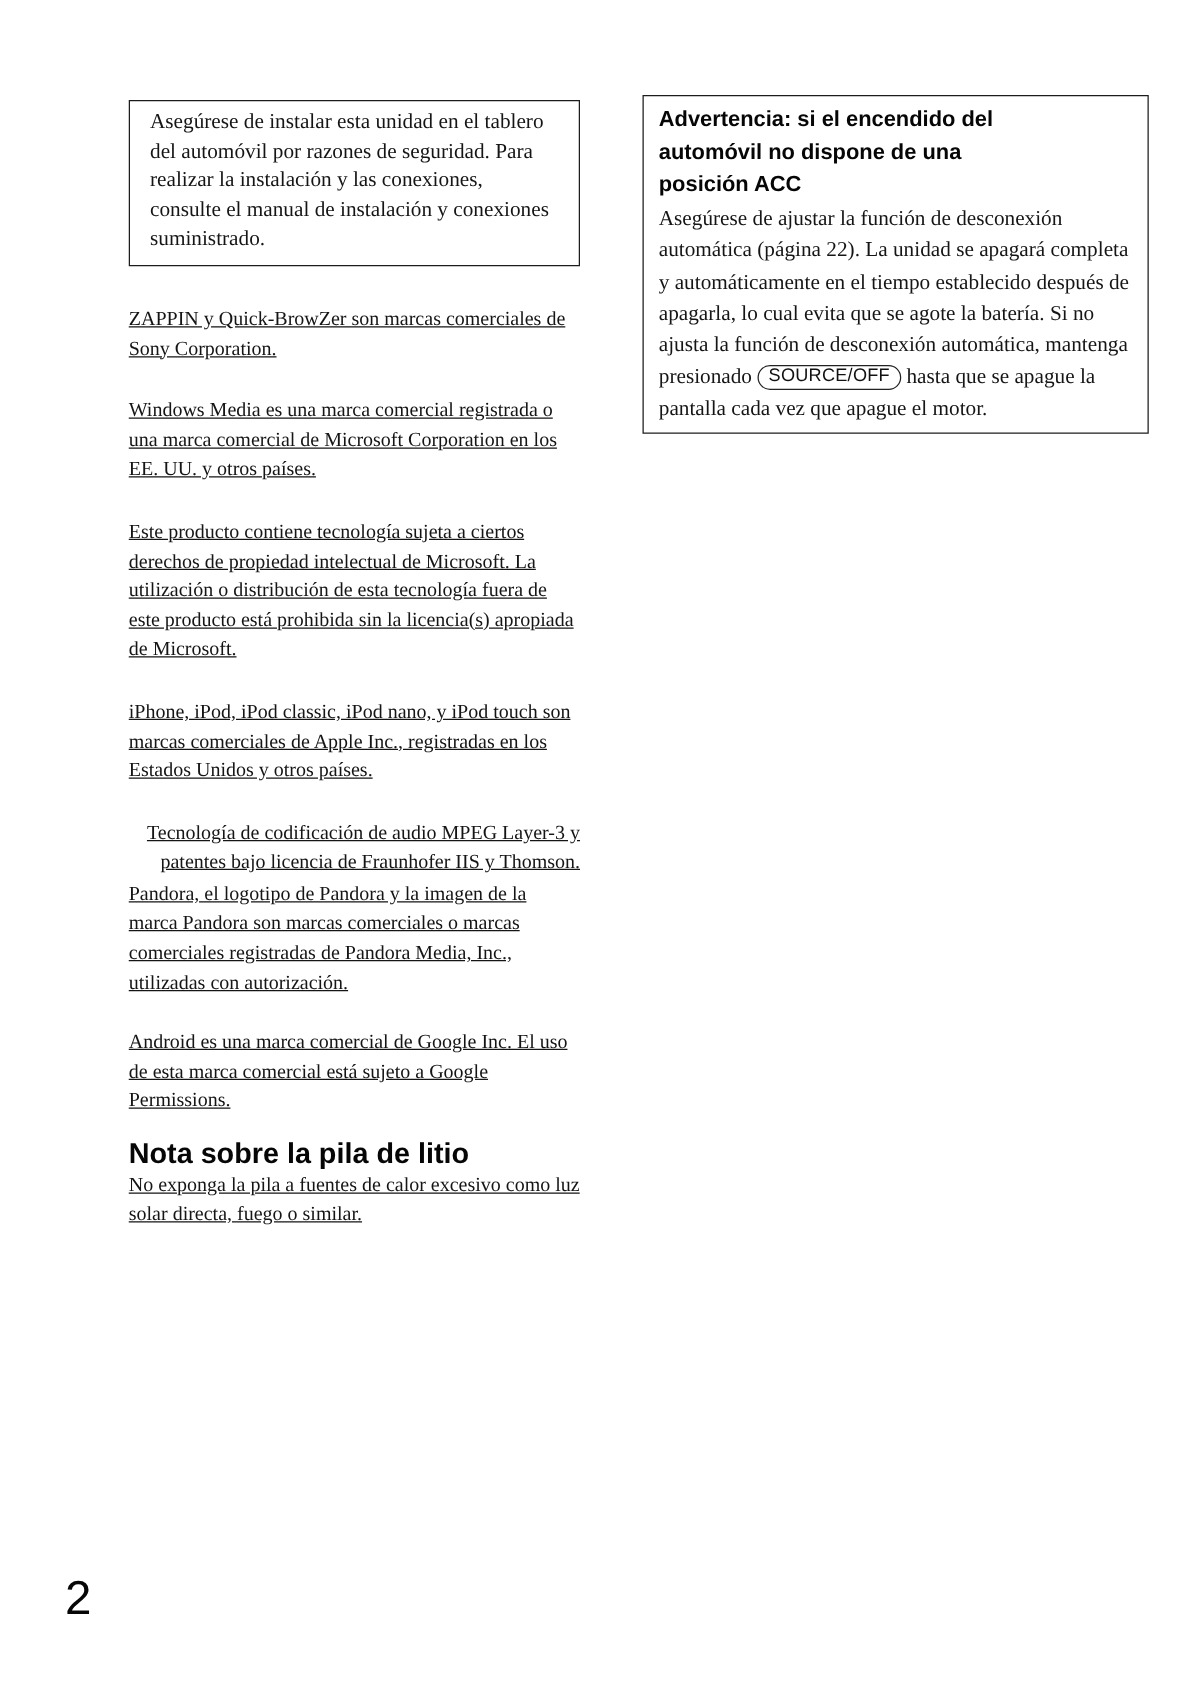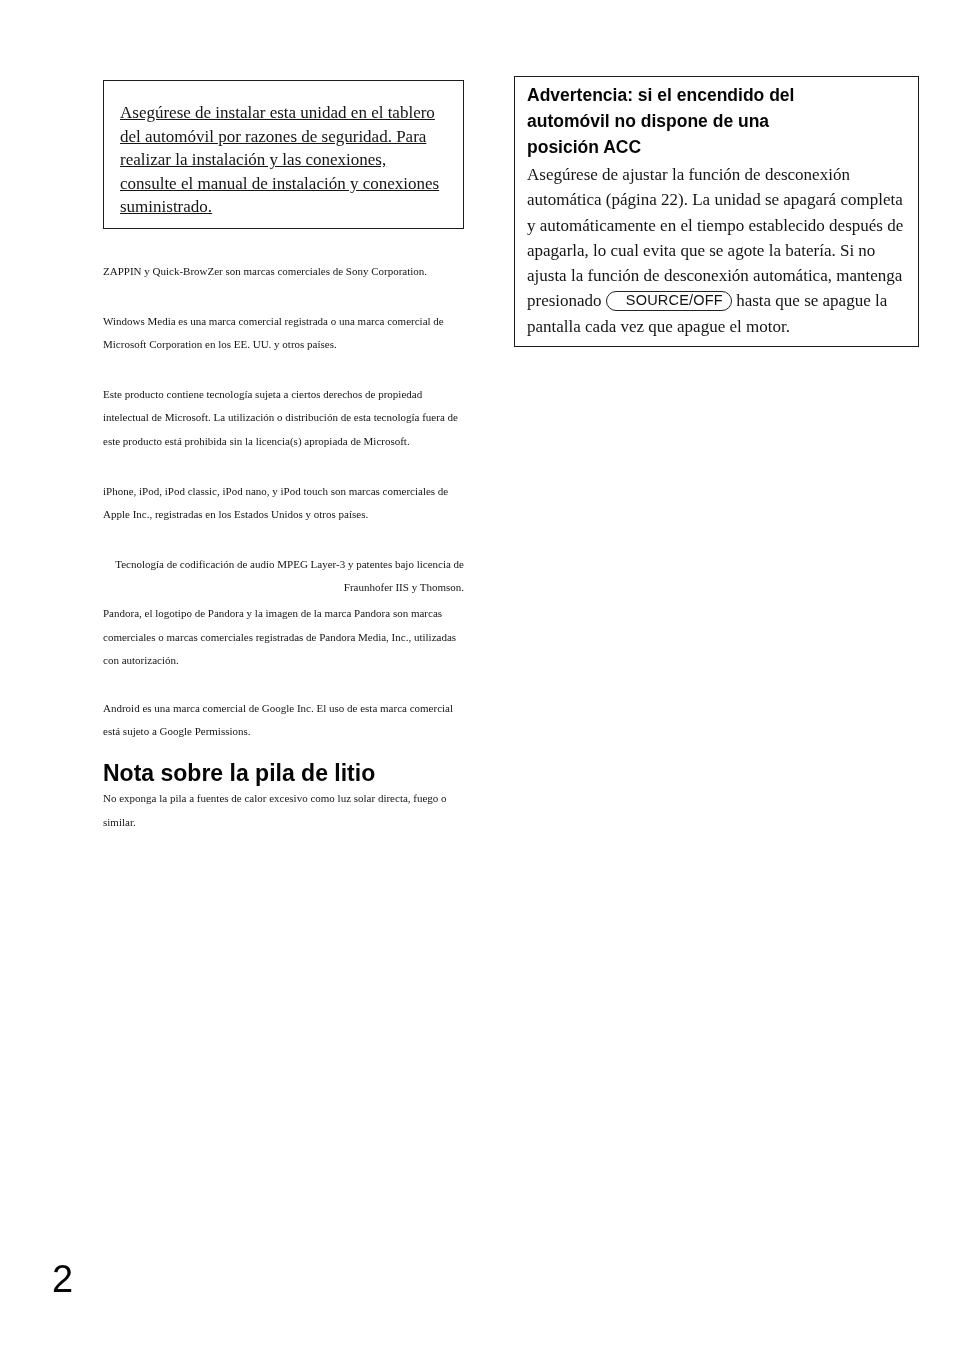--- a/index.html
+++ b/index.html
@@ -20,33 +20,33 @@
   
   .col-left {
     position: absolute;
     left: 103px;
     top: 80px;
     width: 361px;
   }
   .note-box {
     box-sizing: border-box;
     border: 1.5px solid #1c1c1c;
-    padding: 20px 16px 9px 16px;
+    padding: 4px 16px 9px 16px;
     margin: 0 0 31px 0;
-    text-decoration: underline;
   }
   .note-box p {
     margin: 0;
     font-size: 17px;
     line-height: 23.6px;
   }
   .body-par {
     margin: 0 0 26px 0;
-    font-size: 11px;
+    font-size: 16px;
     line-height: 23.6px;
+    text-decoration: underline;
   }
   .body-par.tight   { margin-bottom: 2px; text-align: right; }
   .body-par.mb20    { margin-bottom: 24px; }
   .body-par.mb18    { margin-bottom: 18px; }
   .body-par.last    { margin-bottom: 0; }
   .sub-heading {
     margin: 0 0 2px 0;
     font-family: "Liberation Sans", "DejaVu Sans", sans-serif;
     font-weight: bold;
     font-size: 23px;
@@ -79,21 +79,21 @@
     margin: 0;
     font-size: 17px;
     line-height: 25.3px;
   }
   .pill {
     display: inline-block;
     position: relative;
     top: -1px;
     border: 1.7px solid #222222;
     border-radius: 12px;
-    padding: 0px 8px 1px 19px;
+    padding: 0px 8px 1px 8px;
     font-family: "Liberation Sans", "DejaVu Sans", sans-serif;
     font-size: 14.5px;
     line-height: 17px;
     letter-spacing: 0.2px;
     color: #111111;
     white-space: nowrap;
   }
 
   
   .page-number {

